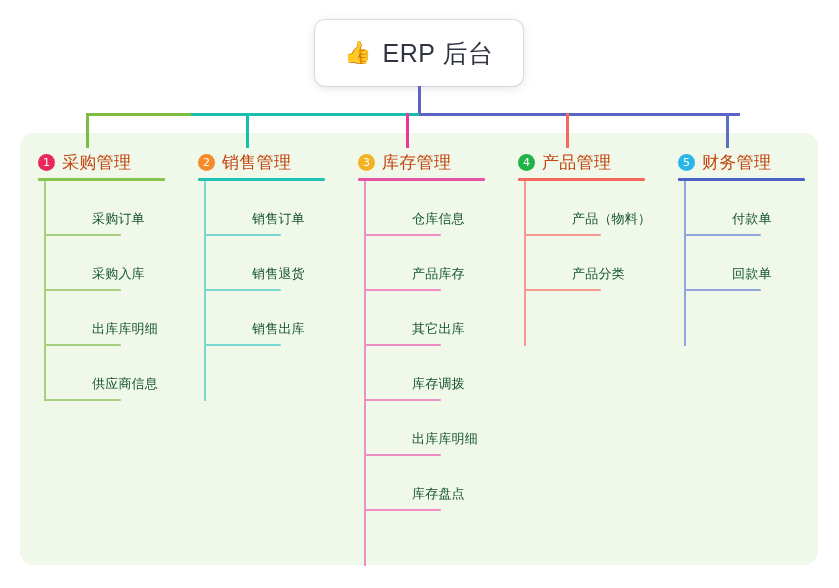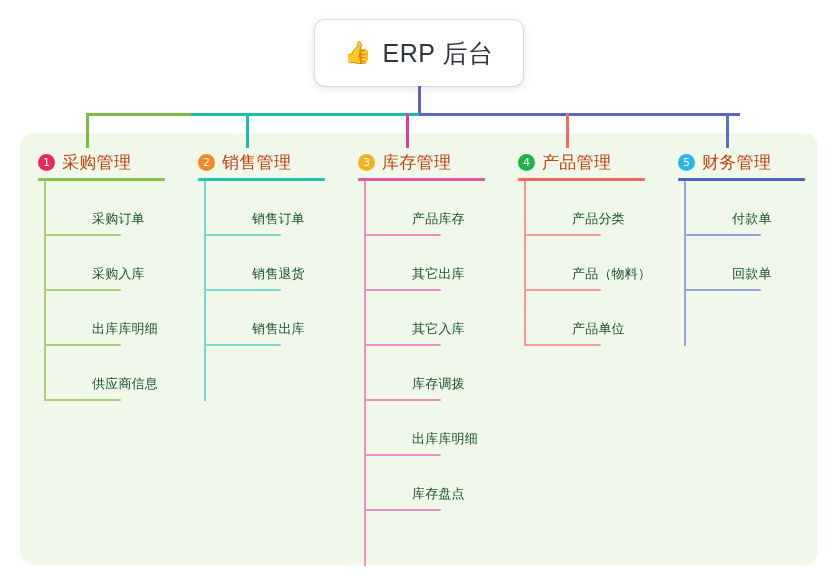--- a/index.html
+++ b/index.html
@@ -232,29 +232,29 @@
         <div class="spine" style="background: rgb(121, 216, 207); height: 220px;"></div>
       </div>
       <div class="column" style="left: 340px;">
         <div class="col-head">
           <span class="badge" style="background: rgb(244, 178, 35);">3</span>
           <span class="col-title">库存管理</span>
           <span class="col-rule" style="background: rgb(228, 85, 168);"></span>
         </div>
         <div class="leaves">
           <div class="leaf">
+            <span class="leaf-text">仓库信息</span>
+            <span class="leaf-rule" style="background: rgb(238, 143, 196);"></span>
+          </div>
+          <div class="leaf">
             <span class="leaf-text">产品库存</span>
             <span class="leaf-rule" style="background: rgb(238, 143, 196);"></span>
           </div>
           <div class="leaf">
             <span class="leaf-text">其它出库</span>
-            <span class="leaf-rule" style="background: rgb(238, 143, 196);"></span>
-          </div>
-          <div class="leaf">
-            <span class="leaf-text">其它入库</span>
             <span class="leaf-rule" style="background: rgb(238, 143, 196);"></span>
           </div>
           <div class="leaf">
             <span class="leaf-text">库存调拨</span>
             <span class="leaf-rule" style="background: rgb(238, 143, 196);"></span>
           </div>
           <div class="leaf">
             <span class="leaf-text">出库库明细</span>
             <span class="leaf-rule" style="background: rgb(238, 143, 196);"></span>
           </div>
@@ -266,29 +266,25 @@
         <div class="spine" style="background: rgb(238, 143, 196); height: 385px;"></div>
       </div>
       <div class="column" style="left: 500px;">
         <div class="col-head">
           <span class="badge" style="background: rgb(31, 179, 74);">4</span>
           <span class="col-title">产品管理</span>
           <span class="col-rule" style="background: rgb(244, 104, 94);"></span>
         </div>
         <div class="leaves">
           <div class="leaf">
-            <span class="leaf-text">产品分类</span>
-            <span class="leaf-rule" style="background: rgb(247, 154, 147);"></span>
-          </div>
-          <div class="leaf">
             <span class="leaf-text">产品（物料）</span>
             <span class="leaf-rule" style="background: rgb(247, 154, 147);"></span>
           </div>
           <div class="leaf">
-            <span class="leaf-text">产品单位</span>
+            <span class="leaf-text">产品分类</span>
             <span class="leaf-rule" style="background: rgb(247, 154, 147);"></span>
           </div>
         </div>
         <div class="spine" style="background: rgb(247, 154, 147); height: 165px;"></div>
       </div>
       <div class="column" style="left: 660px;">
         <div class="col-head">
           <span class="badge" style="background: rgb(41, 182, 232);">5</span>
           <span class="col-title">财务管理</span>
           <span class="col-rule" style="background: rgb(74, 99, 196);"></span>

